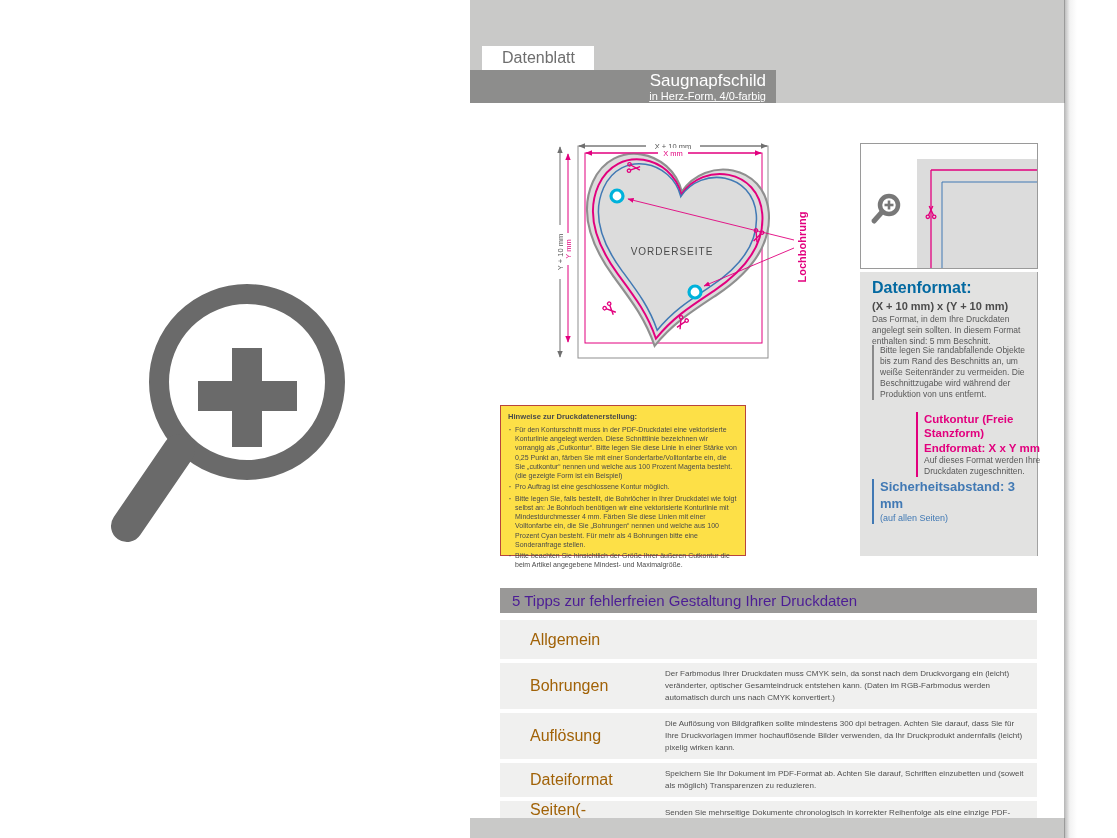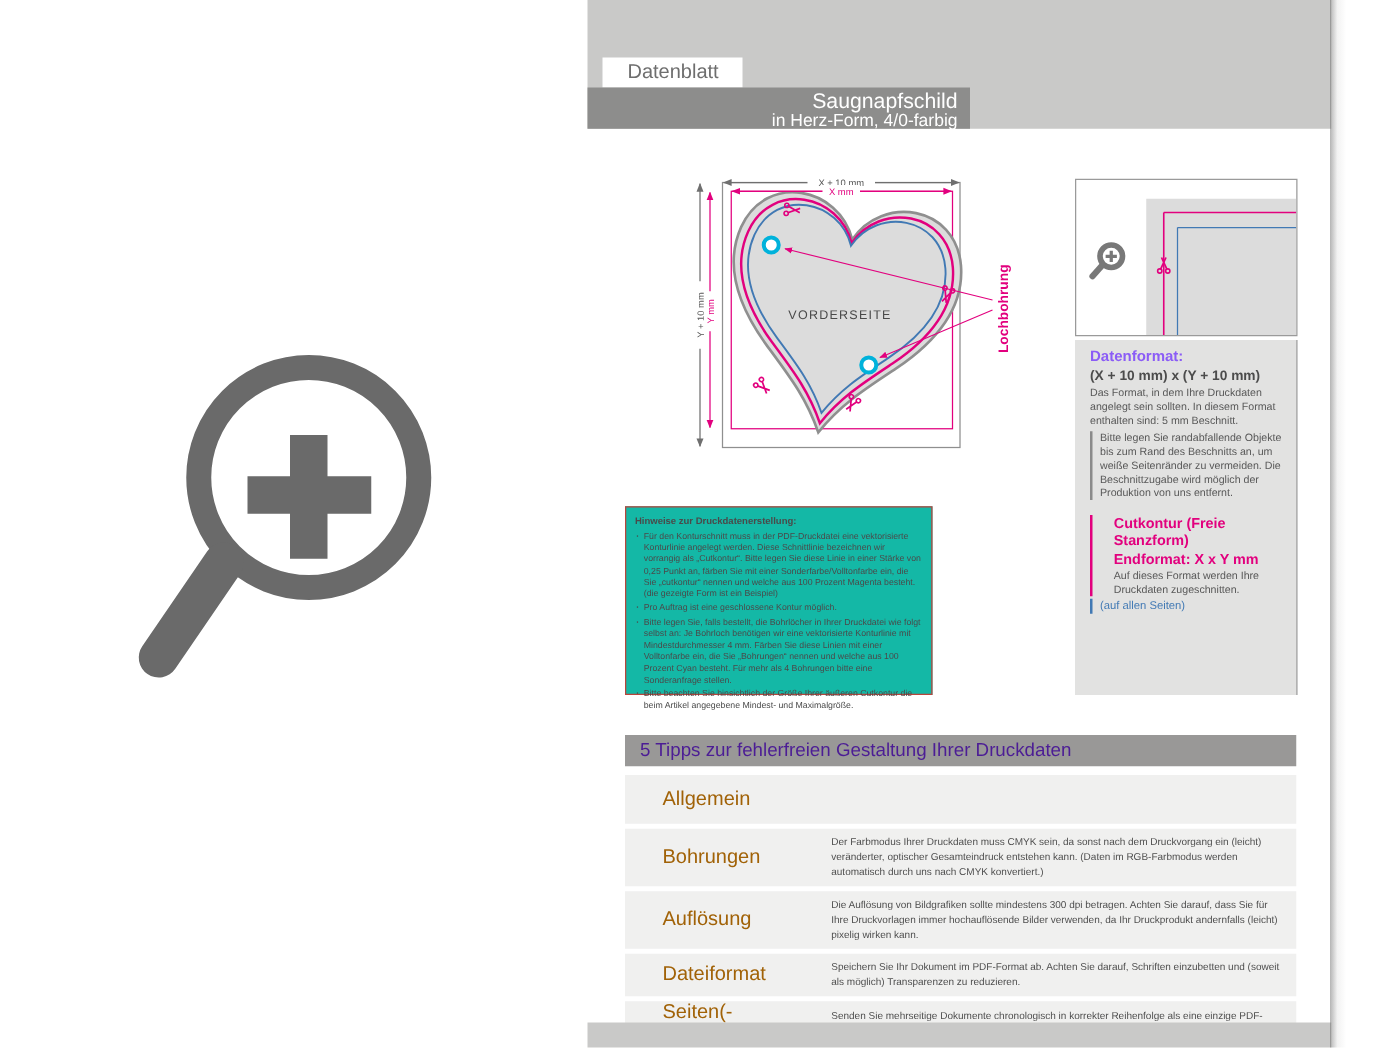--- a/index.html
+++ b/index.html
@@ -14,39 +14,39 @@
   .page { position:absolute; left:470px; top:0; width:595px; height:662px; background:#fff; }
   .page-shadow { position:absolute; left:1064px; top:0; width:13px; height:838px;
                  background:linear-gradient(to right, rgba(90,90,90,.45), rgba(150,150,150,.12) 45%, rgba(255,255,255,0)); }
 
   .header-gray { left:0; top:0; width:595px; height:103px; background:#c9c9c8; }
   .tab { left:12px; top:46px; width:112px; height:24px; background:#ffffff;
          color:#6e6e6e; font-size:16px; line-height:24px; padding-left:20px; }
   .title-bar { left:0; top:70px; width:306px; height:33px; background:#8d8d8c;
                color:#fff; text-align:right; padding:2px 10px 0 0; }
   .title-bar .t1 { font-size:17px; line-height:18px; }
-  .title-bar .t2 { font-size:14px; line-height:12px; }
+  .title-bar .t2 { font-size:11px; line-height:12px;text-decoration:underline; }
 
   
   .notes { left:30px; top:405px; width:246px; height:151px; border:1px solid #b8453c;
-           background:#14b8a6; padding:6px 7px; color:#4a4a4a; font-size:7px; line-height:1.32; }
+           background:#fde047; padding:6px 7px; color:#4a4a4a; font-size:7px; line-height:1.32; }
   .notes h4 { font-size:7.6px; font-weight:bold; margin-bottom:3px; }
   .notes ul { list-style:none; }
   .notes li { position:relative; padding-left:7px; margin-bottom:2px; }
   .notes li::before { content:"·"; position:absolute; left:1px; top:0; font-weight:bold; }
 
   
   .sidebar-bg { left:390px; top:272px; width:178px; height:284px; background:#e2e2e1;
                 border-right:1px solid #a2a2a2; }
   .zoombox { left:390px; top:143px; width:178px; height:126px; background:#fff; border:1px solid #9a9a9a; }
   .sb-block { position:absolute; left:402px; width:158px; color:#585858; font-size:8.5px; line-height:1.3; }
-  .sb-block .h { font-size:12px; font-weight:bold; color:#8b5cf6; }
+  .sb-block .h { font-size:16px; font-weight:bold; color:#0369a1; }
   .sb-block .f { font-size:11px; font-weight:bold; color:#4c4c4c; margin-bottom:1px; }
   .sb-note { border-left:2px solid #8a8a8a; padding-left:6px; }
-  .sb-cut  { border-left:2px solid #e2007e; padding-left:17px; }
+  .sb-cut  { border-left:2px solid #e2007e; padding-left:6px;margin-left:44px; }
   .sb-cut .h { color:#e2007e; font-size:11.5px; line-height:1.25; }
   .sb-safe { border-left:2px solid #4179b4; padding-left:6px; }
   .sb-safe .h { color:#4179b4; font-size:13px; }
   .sb-safe .sub { color:#4179b4; font-size:9px; margin-bottom:0; }
 
   
   .tips { left:30px; top:588px; width:537px; }
   .tips-header { height:25px; background:#999897; color:#4c1d95; font-size:15px;
                  line-height:25px; padding-left:12px; }
   .tips-rows { margin-top:7px; display:flex; flex-direction:column; gap:4px; }
@@ -174,30 +174,31 @@
     </svg>
   </div>
 
   <div class="abs sb-block" style="top:278px;">
     <div class="h">Datenformat:</div>
     <div class="f">(X + 10 mm) x (Y + 10 mm)</div>
     <div>Das Format, in dem Ihre Druckdaten angelegt sein sollten. In diesem Format enthalten sind: 5 mm Beschnitt.</div>
   </div>
 
   <div class="abs sb-block sb-note" style="top:345px;">
-    <div>Bitte legen Sie randabfallende Objekte bis zum Rand des Beschnitts an, um weiße Seitenränder zu vermeiden. Die Beschnittzugabe wird möglich der Produktion von uns entfernt.</div>
+    <div>Bitte legen Sie randabfallende Objekte bis zum Rand des Beschnitts an, um weiße Seitenränder zu vermeiden. Die Beschnittzugabe wird während der Produktion von uns entfernt.</div>
   </div>
 
   <div class="abs sb-block sb-cut" style="top:412px;">
     <div class="h">Cutkontur (Freie Stanzform)</div>
     <div class="h">Endformat: X x Y mm</div>
     <div>Auf dieses Format werden Ihre Druckdaten zugeschnitten.</div>
   </div>
 
   <div class="abs sb-block sb-safe" style="top:479px;">
+    <div class="h">Sicherheitsabstand: 3 mm</div>
     <div class="sub">(auf allen Seiten)</div>
   </div>
 
   <div class="abs tips">
     <div class="tips-header">5 Tipps zur fehlerfreien Gestaltung Ihrer Druckdaten</div>
     <div class="tips-rows">
       <div class="tip-row row-tall">
         <div class="tip-label">Allgemein</div>
       </div>
       <div class="tip-row row-tall">

